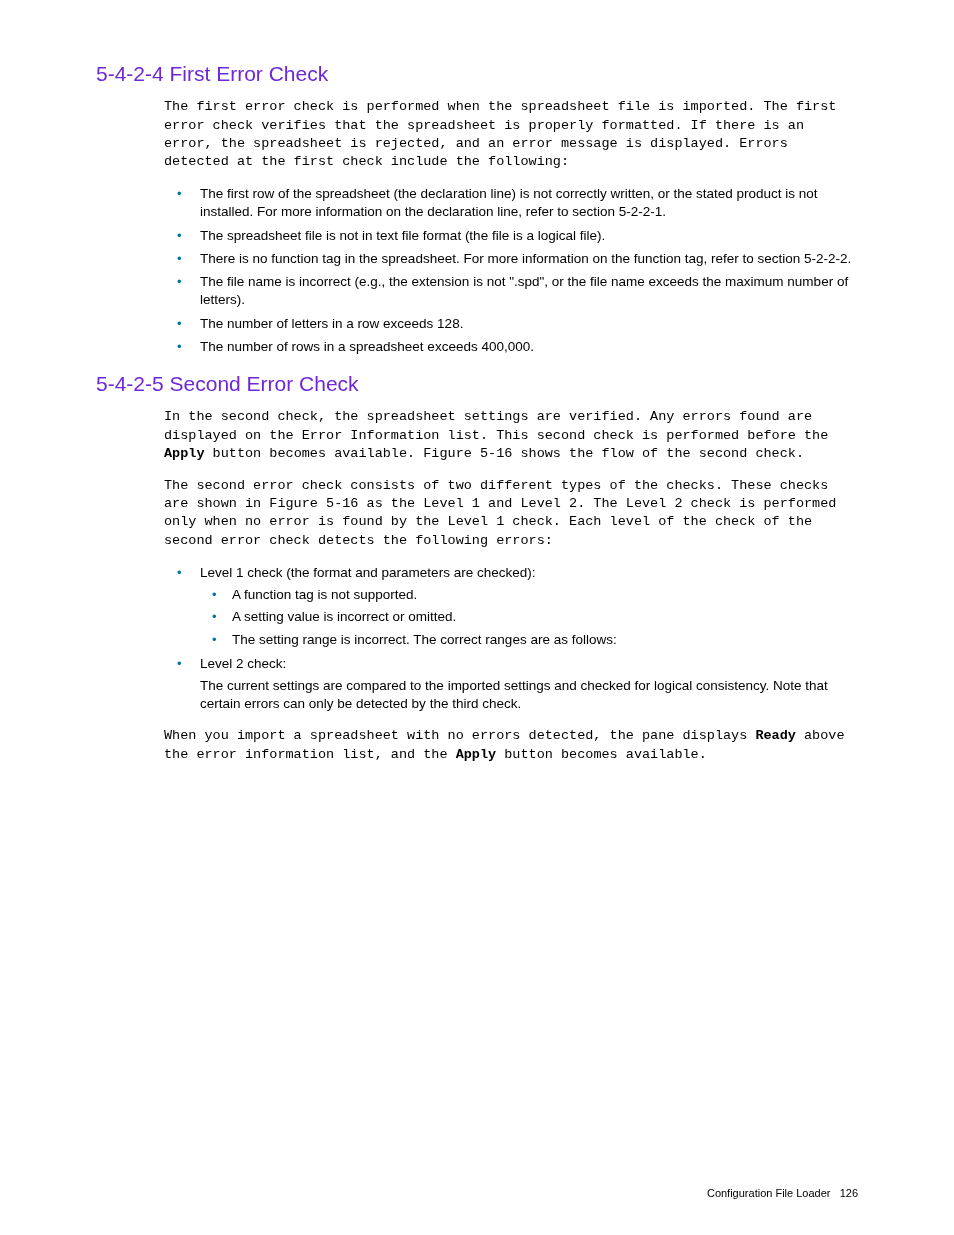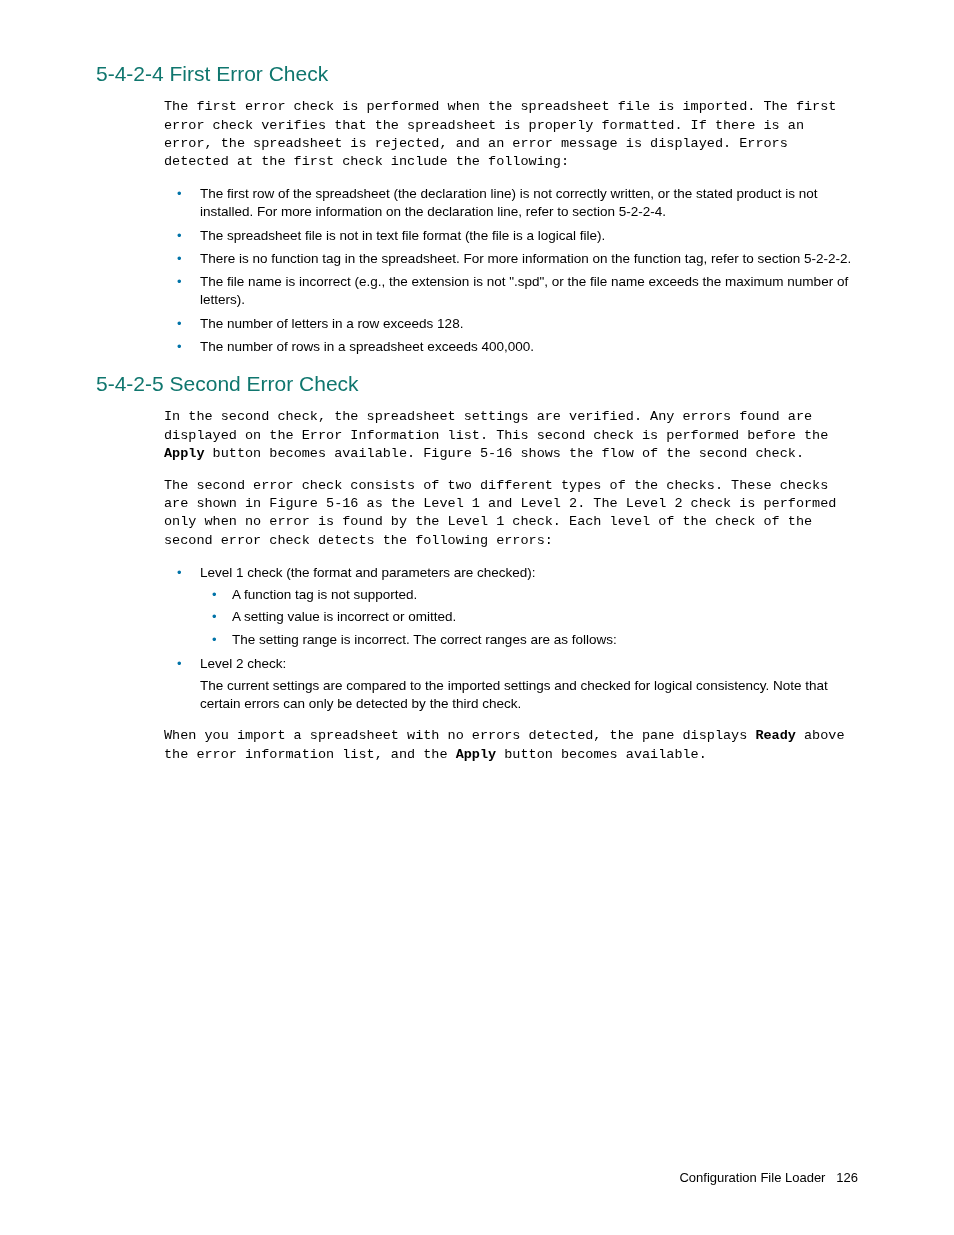--- a/index.html
+++ b/index.html
@@ -9,21 +9,21 @@
     background: #fff;
     color: #000;
     font-size: 13.5px;
     line-height: 1.35;
     width: 954px;
     height: 1235px;
     box-sizing: border-box;
     position: relative;
   }
   h2 {
-    color: #0f766e;
+    color: #6d28d9;
     font-weight: normal;
     font-size: 21px;
     margin: 0 0 10px 0;
     font-family: Arial, Helvetica, sans-serif;
   }
   .bodytext {
     margin-left: 68px;
     margin-bottom: 14px;
     font-family: Liberation Mono, monospace;
   }
@@ -68,35 +68,35 @@
     margin-top: 4px;
   }
   .rangeblock div {
     margin-bottom: 10px;
   }
   .subtext {
     margin-top: 4px;
   }
   .footer {
     position: absolute;
-    bottom: 48px;
+    bottom: 34px;
     right: 96px;
-    font-size: 13px;
+    font-size: 11px;
   }
   strong { font-weight: bold; }
 </style>
 </head>
 <body>
 
 <h2>5-4-2-4 First Error Check</h2>
 
 <div class="bodytext">The first error check is performed when the spreadsheet file is imported. The first error check verifies that the spreadsheet is properly formatted. If there is an error, the spreadsheet is rejected, and an error message is displayed. Errors detected at the first check include the following:</div>
 
 <ul class="outer">
-  <li>The first row of the spreadsheet (the declaration line) is not correctly written, or the stated product is not installed. For more information on the declaration line, refer to section 5-2-2-4.</li>
+  <li>The first row of the spreadsheet (the declaration line) is not correctly written, or the stated product is not installed. For more information on the declaration line, refer to section 5-2-2-1.</li>
   <li>The spreadsheet file is not in text file format (the file is a logical file).</li>
   <li>There is no function tag in the spreadsheet. For more information on the function tag, refer to section 5-2-2-2.</li>
   <li>The file name is incorrect (e.g., the extension is not ".spd", or the file name exceeds the maximum number of letters).</li>
   <li>The number of letters in a row exceeds 128.</li>
   <li>The number of rows in a spreadsheet exceeds 400,000.</li>
 </ul>
 
 <h2>5-4-2-5 Second Error Check</h2>
 
 <div class="bodytext">

